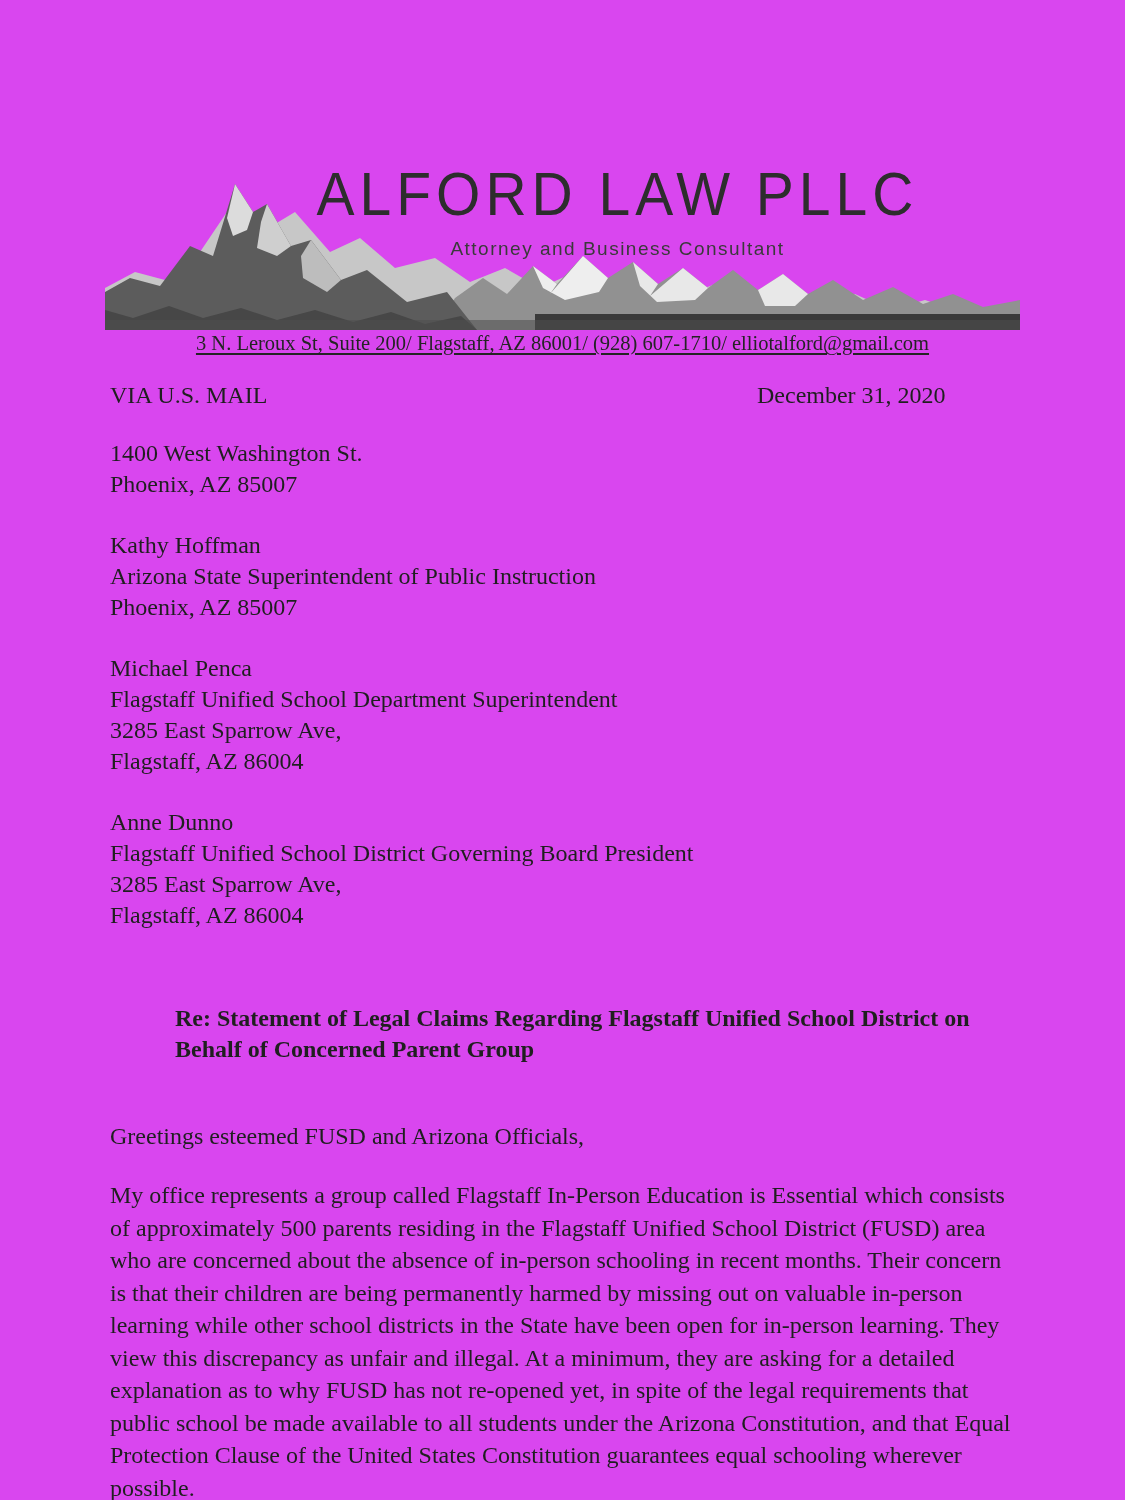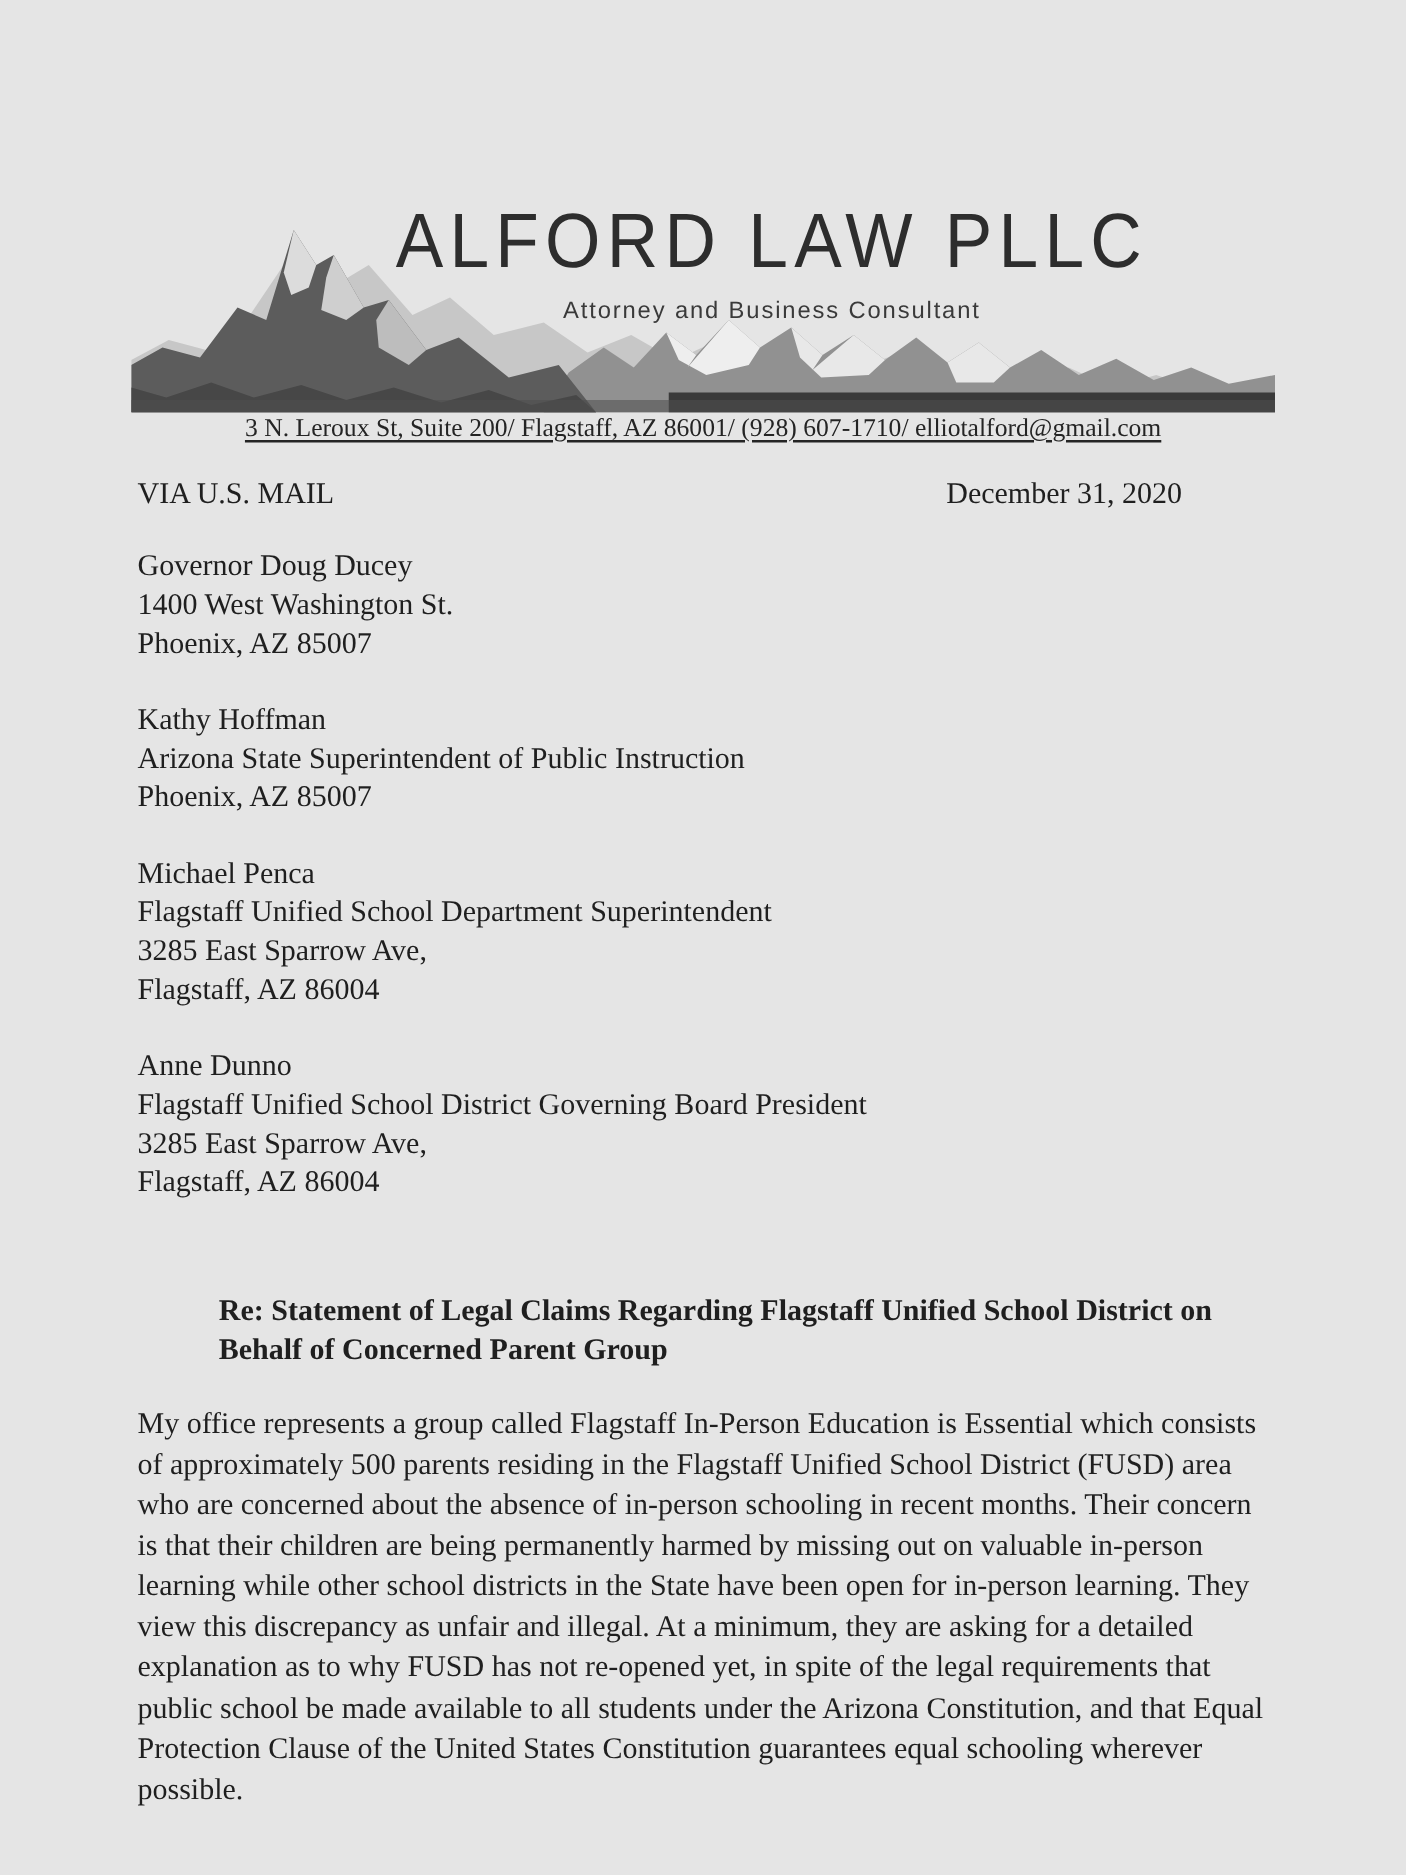--- a/index.html
+++ b/index.html
@@ -1,21 +1,21 @@
 <!DOCTYPE html>
 <html><head>
 <meta charset="utf-8">
 <style>
   html, body { margin: 0; padding: 0; background: #ffffff; }
   .page {
     position: relative;
     width: 1125px;
     height: 1500px;
     margin: 0 auto;
-    background: #e5e5e5;
+    background: #d946ef;
     font-family: "Liberation Serif", serif;
     color: #1f1f1f;
     overflow: hidden;
   }
 
   
   .letterhead {
     position: absolute;
     left: 105px;
     top: 160px;
@@ -130,21 +130,20 @@
   <div class="contact-line">3 N. Leroux St, Suite 200/ Flagstaff, AZ 86001/ (928) 607-1710/ elliotalford@gmail.com</div>
 
   <div class="content">
 
     <div class="meta-row">
       <span class="via">VIA U.S. MAIL</span>
       <span class="date">December 31, 2020</span>
     </div>
 
     <div class="recipient r-first">
-      <div>Governor Doug Ducey</div>
       <div>1400 West Washington St.</div>
       <div>Phoenix, AZ 85007</div>
     </div>
 
     <div class="recipient">
       <div>Kathy Hoffman</div>
       <div>Arizona State Superintendent of Public Instruction</div>
       <div>Phoenix, AZ 85007</div>
     </div>
 
@@ -157,17 +156,18 @@
 
     <div class="recipient">
       <div>Anne Dunno</div>
       <div>Flagstaff Unified School District Governing Board President</div>
       <div>3285 East Sparrow Ave,</div>
       <div>Flagstaff, AZ 86004</div>
     </div>
 
     <div class="subject">Re: Statement of Legal Claims Regarding Flagstaff Unified School District on Behalf of Concerned Parent Group</div>
 
+    <div class="greeting">Greetings esteemed FUSD and Arizona Officials,</div>
 
     <div class="body-par">My office represents a group called Flagstaff In-Person Education is Essential which consists of approximately 500 parents residing in the Flagstaff Unified School District (FUSD) area who are concerned about the absence of in-person schooling in recent months. Their concern is that their children are being permanently harmed by missing out on valuable in-person learning while other school districts in the State have been open for in-person learning. They view this discrepancy as unfair and illegal. At a minimum, they are asking for a detailed explanation as to why FUSD has not re-opened yet, in spite of the legal requirements that public school be made available to all students under the Arizona Constitution, and that Equal Protection Clause of the United States Constitution guarantees equal schooling wherever possible.</div>
 
   </div>
 </div>
 
 </body></html>

